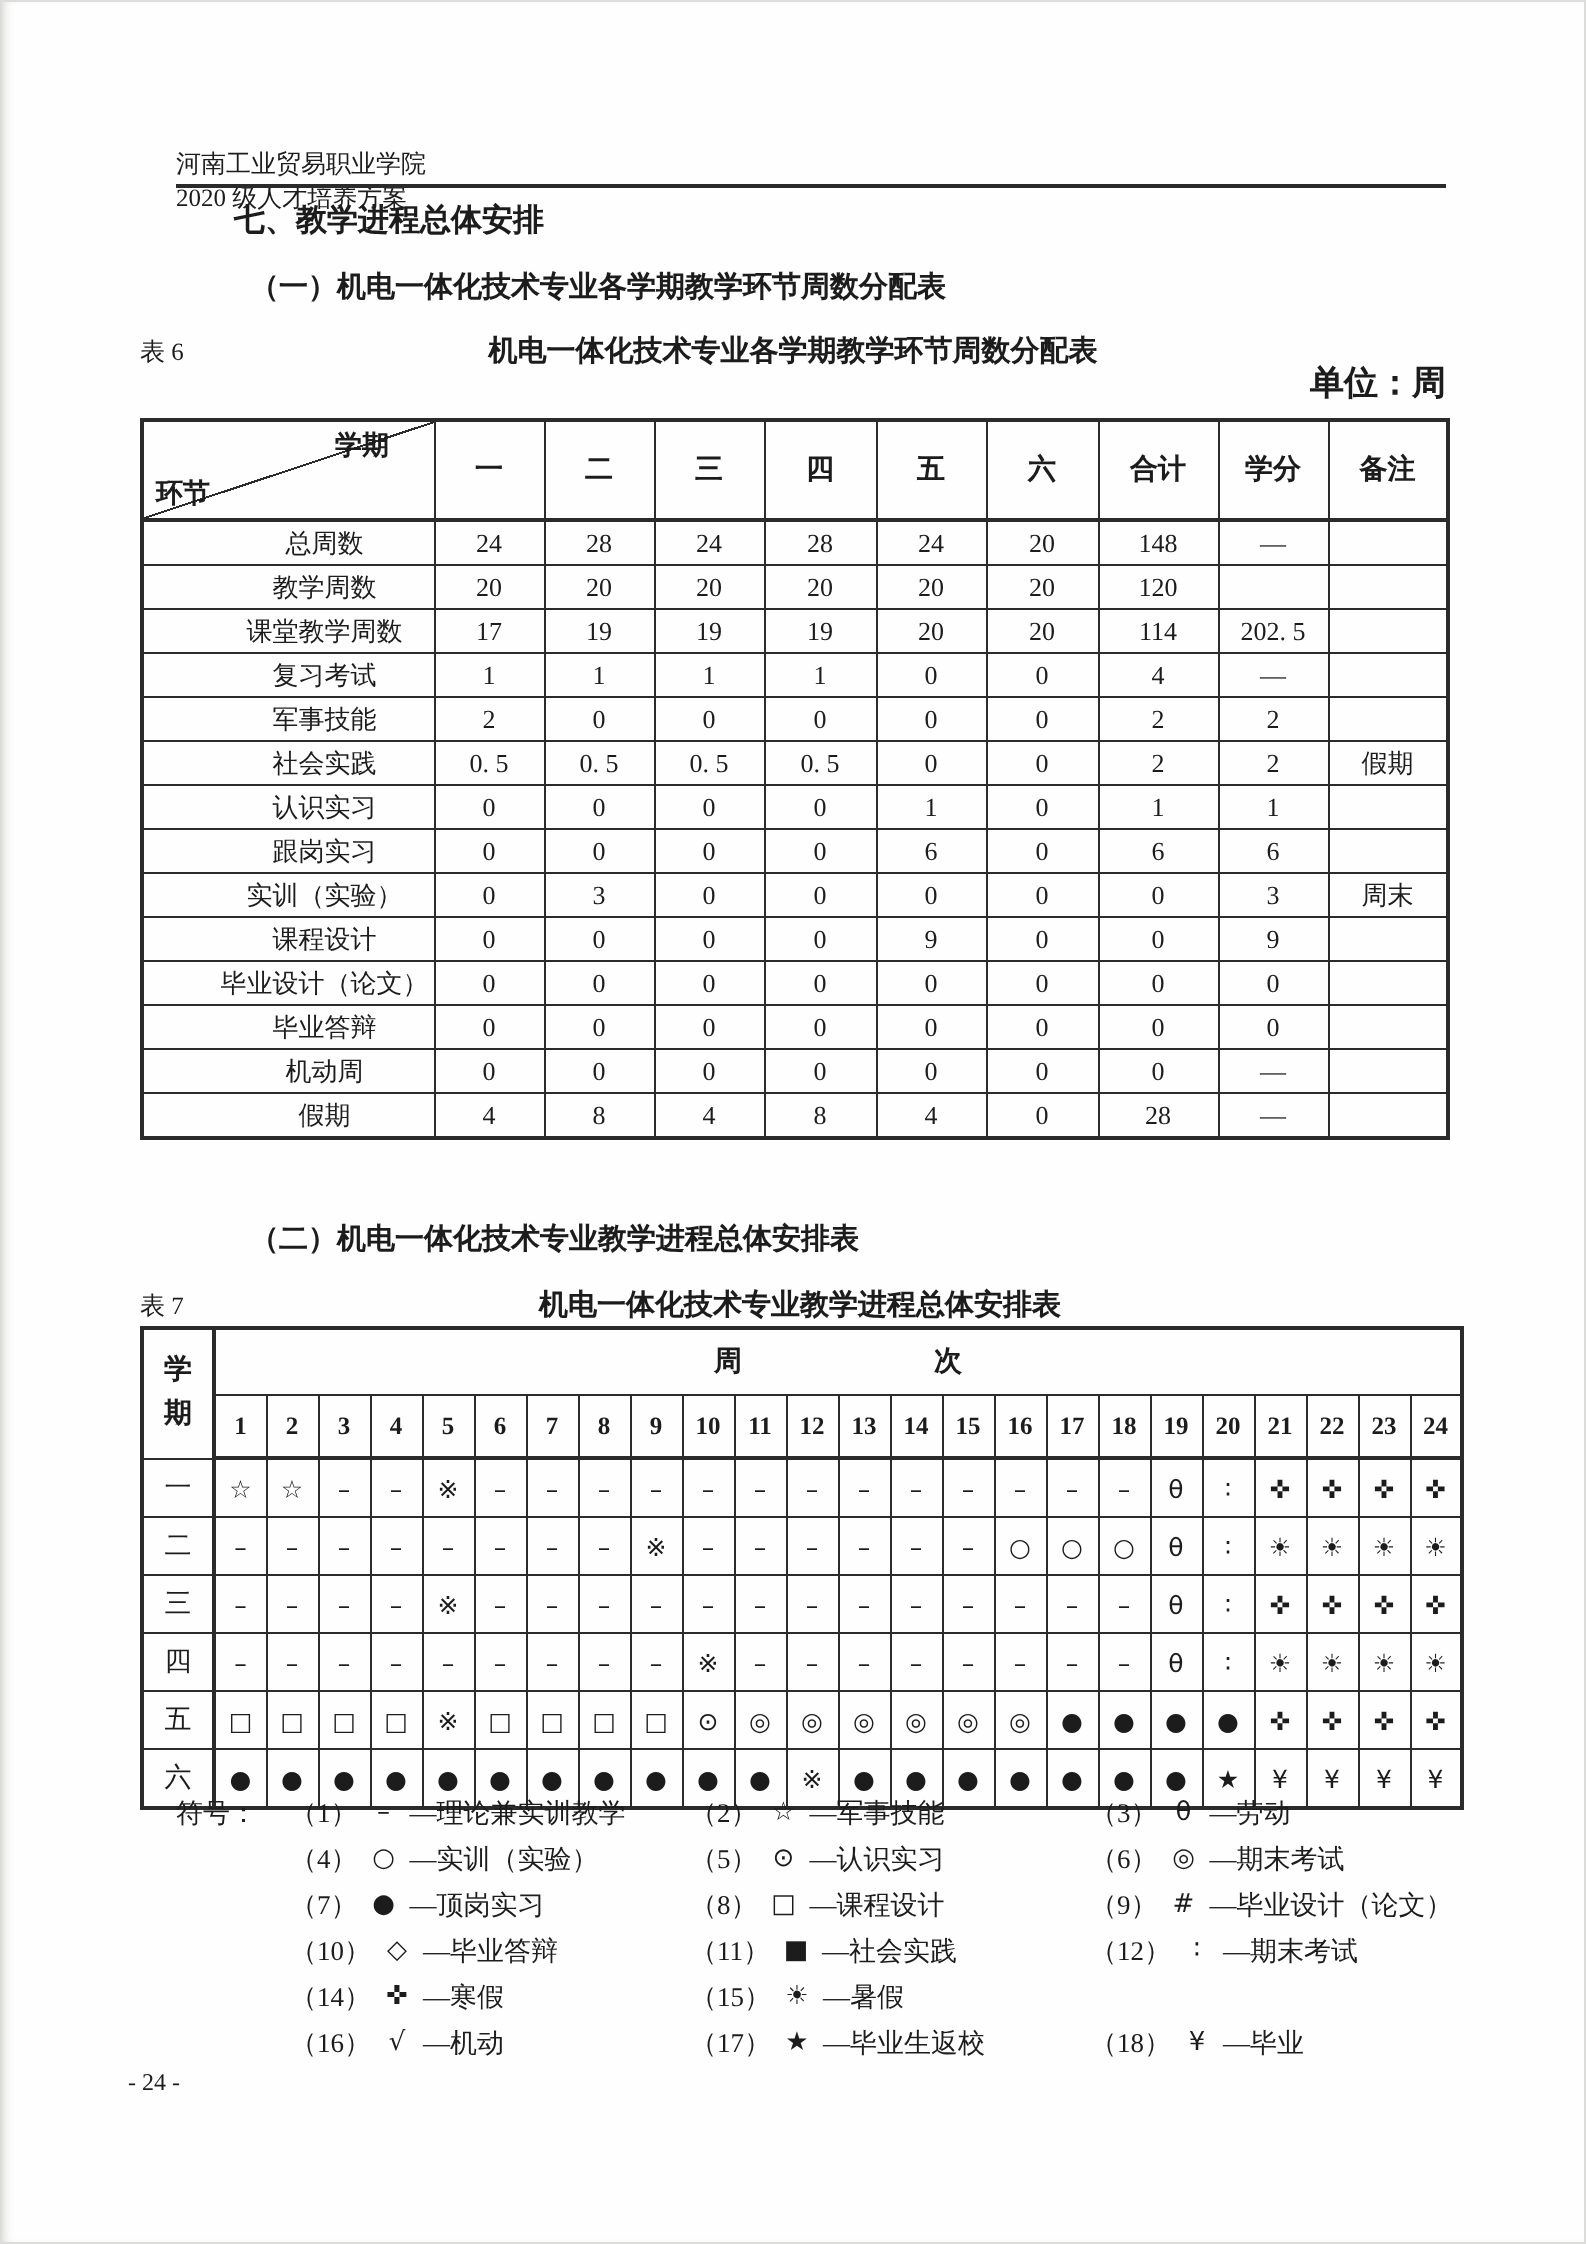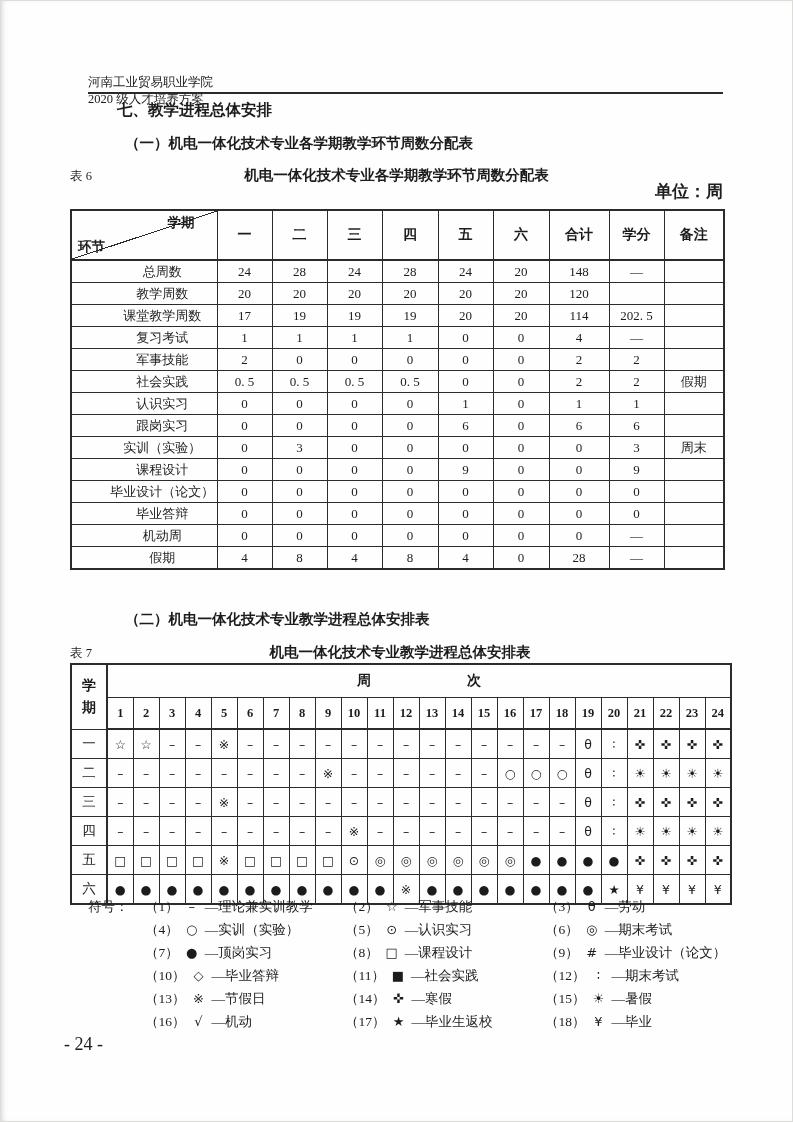--- a/index.html
+++ b/index.html
@@ -47,21 +47,21 @@
   #table7 tbody td{height:28px;font-size:12.5px;font-family:"DejaVu Sans","Liberation Serif",serif;}
   
   .legend{position:absolute;left:88px;top:895px;font-size:13.5px;}
   .lg-row{display:flex;height:23px;align-items:center;}
   .lg-prefix{width:57px;flex:0 0 57px;}
   .lg-item{width:200px;flex:0 0 200px;display:flex;align-items:center;}
   .lg-num{margin-right:4px;}
   .lg-sym{display:inline-block;min-width:18px;text-align:center;margin-right:4px;font-family:"DejaVu Sans","Liberation Serif",serif;font-size:13px;}
   .lg-desc{white-space:nowrap;}
   
-  .page-num{position:absolute;left:64px;top:1034px;font-size:18px;}
+  .page-num{position:absolute;left:64px;top:1034px;font-size:12px;}
 </style>
 </head>
 <body>
 
 <div class="page">
 
   <div class="doc-header">
     <span>河南工业贸易职业学院</span>
     <span>2020 级人才培养方案</span>
   </div>
@@ -584,25 +584,20 @@
         </span>
         <span class="lg-item">
           <span class="lg-num">（12）</span>
           <span class="lg-sym">∶</span>
           <span class="lg-desc">—期末考试</span>
         </span>
       </div>
       <div class="lg-row">
         <span class="lg-prefix"></span>
         <span class="lg-item">
-          <span class="lg-num">（13）</span>
-          <span class="lg-sym">※</span>
-          <span class="lg-desc">—节假日</span>
-        </span>
-        <span class="lg-item">
           <span class="lg-num">（14）</span>
           <span class="lg-sym">✜</span>
           <span class="lg-desc">—寒假</span>
         </span>
         <span class="lg-item">
           <span class="lg-num">（15）</span>
           <span class="lg-sym">☀</span>
           <span class="lg-desc">—暑假</span>
         </span>
       </div>

